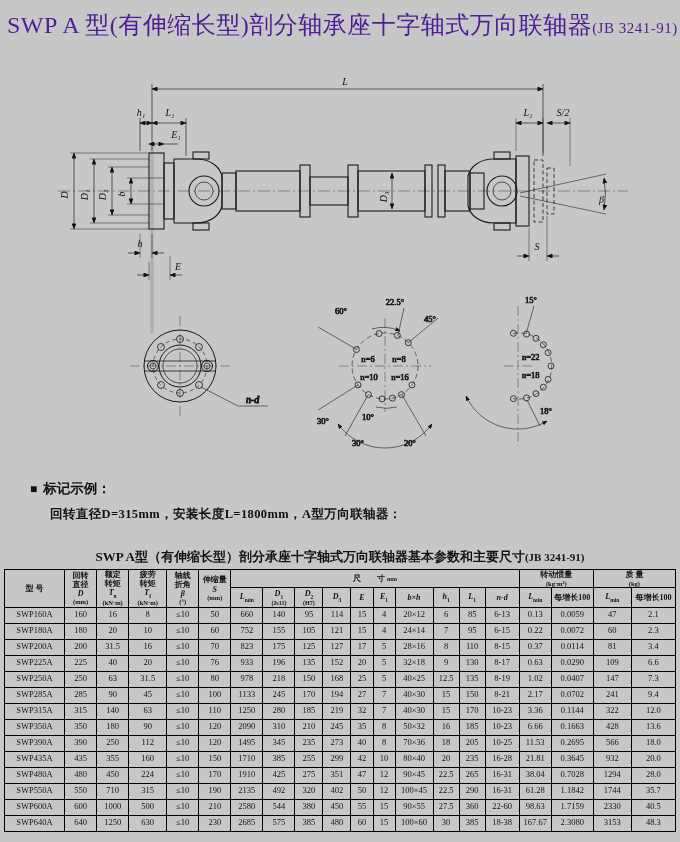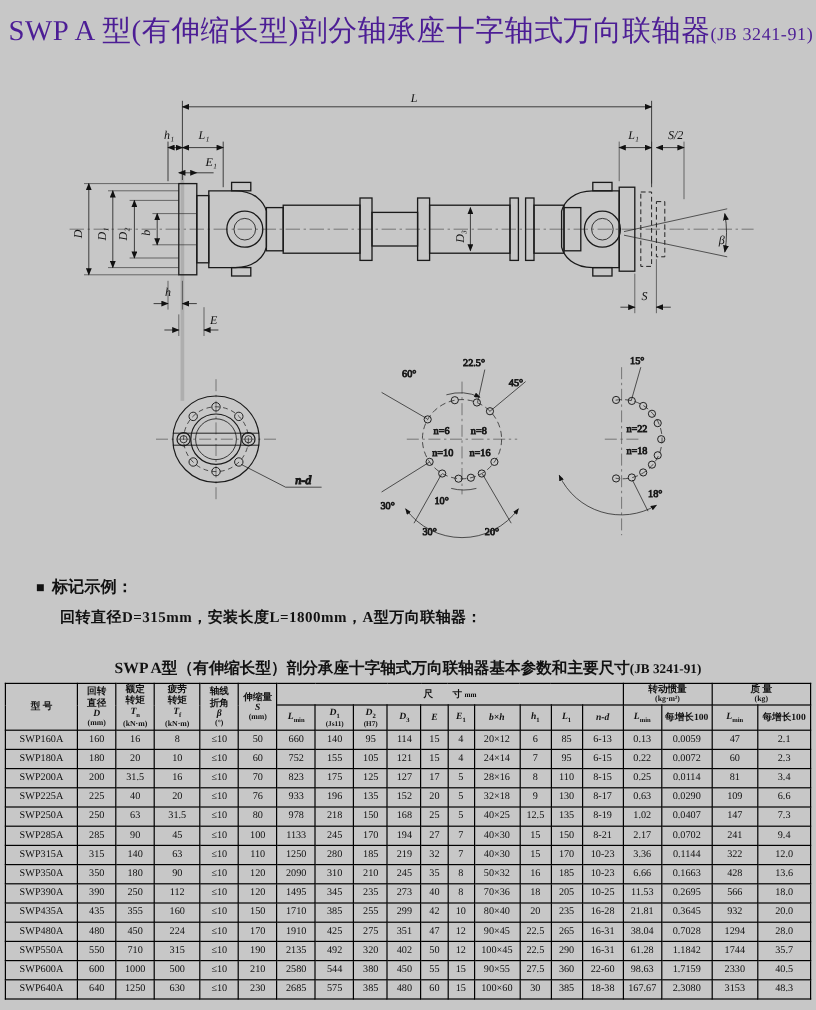--- a/index.html
+++ b/index.html
@@ -375,21 +375,21 @@
           <td>823</td>
           <td>175</td>
           <td>125</td>
           <td>127</td>
           <td>17</td>
           <td>5</td>
           <td>28×16</td>
           <td>8</td>
           <td>110</td>
           <td>8-15</td>
-          <td>0.25</td>
+          <td>0.37</td>
           <td>0.0114</td>
           <td>81</td>
           <td>3.4</td>
         </tr>
         <tr>
           <td class="model">SWP225A</td>
           <td>225</td>
           <td>40</td>
           <td>20</td>
           <td>≤10</td>

